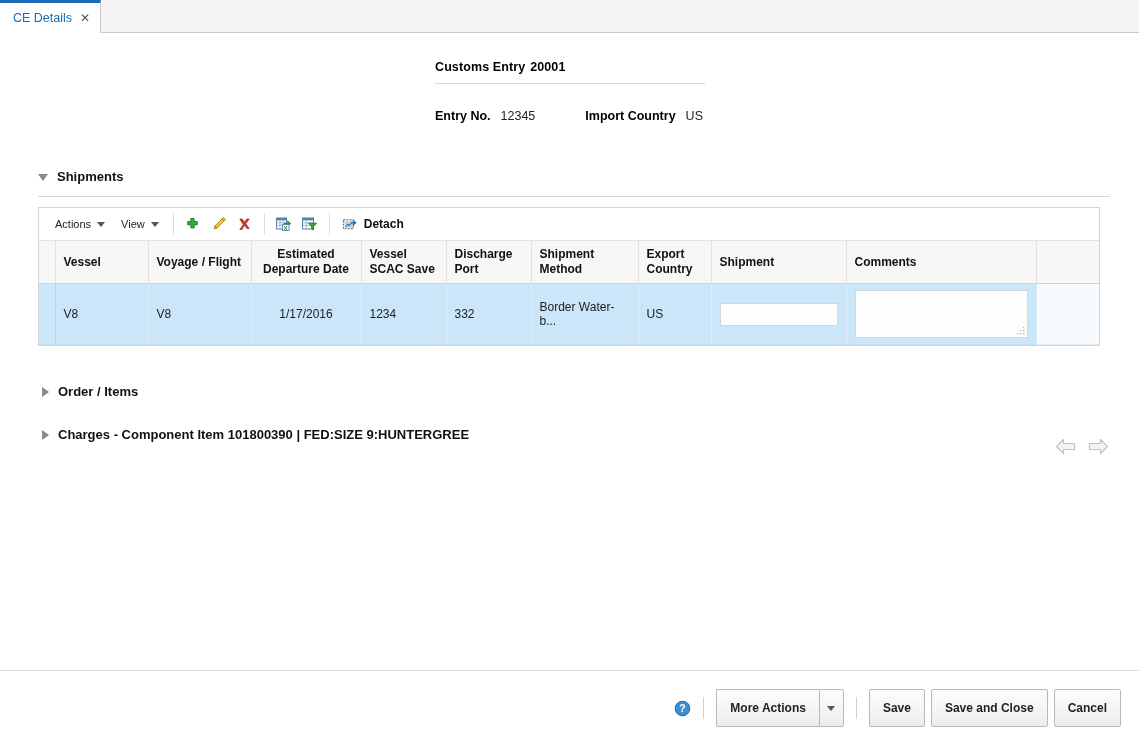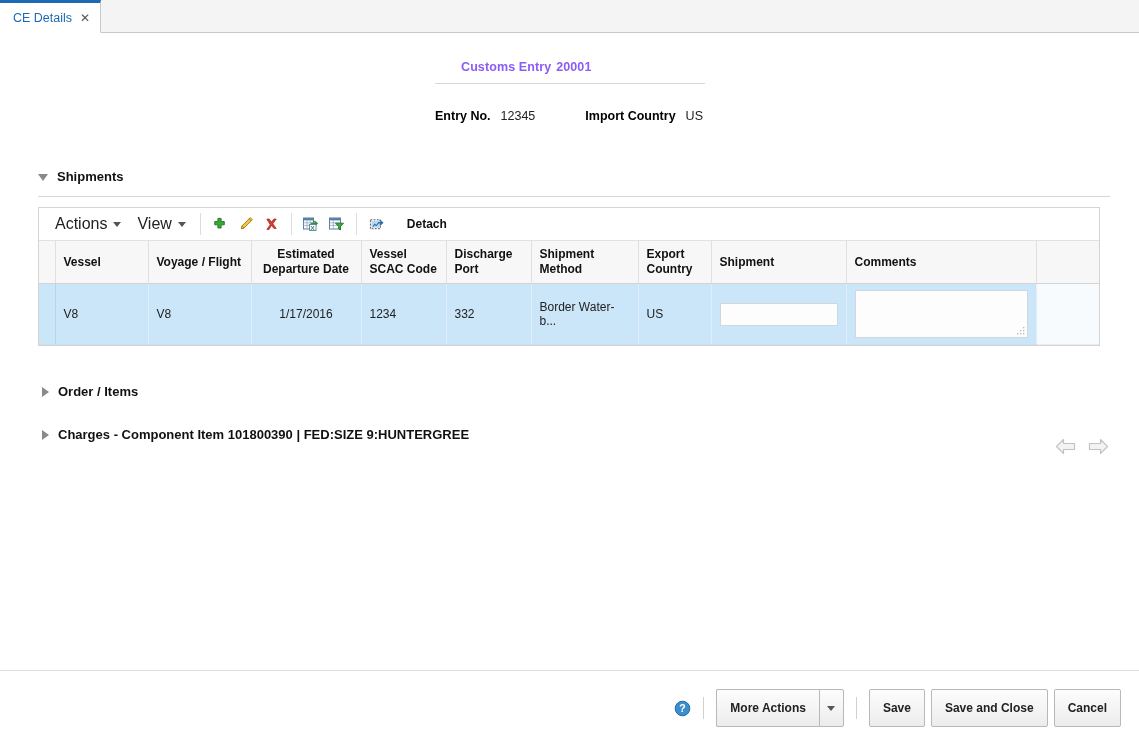--- a/index.html
+++ b/index.html
@@ -61,24 +61,23 @@
   
   .entry-head {
     position: absolute;
     left: 435px;
     top: 60px;
     width: 270px;
   }
   .entry-title {
     font-size: 12.5px;
     font-weight: bold;
-    color: #8b5cf6;
+    color: #000000;
     padding-bottom: 9px;
     letter-spacing: .1px;
-    margin-left: 26px;
   }
   .entry-title .num { font-weight: bold; margin-left: 5px; }
   .entry-rule {
     border-top: 1px solid #d8d8d8;
     width: 270px;
   }
   .entry-fields {
     position: absolute;
     left: 435px;
     top: 109px;
@@ -141,21 +140,21 @@
     background: #ffffff;
     border-bottom: 1px solid #e2e2e2;
     padding-left: 8px;
     box-sizing: border-box;
   }
   .tb-menu {
     display: flex;
     align-items: center;
     gap: 6px;
     padding: 2px 8px;
-    font-size: 16px;
+    font-size: 11px;
     color: #222;
     cursor: pointer;
     white-space: nowrap;
   }
   .caret-dn {
     width: 0; height: 0;
     border-left: 4px solid transparent;
     border-right: 4px solid transparent;
     border-top: 5px solid #555;
     display: inline-block;
@@ -170,21 +169,21 @@
     width: 26px;
     height: 24px;
     display: flex;
     align-items: center;
     justify-content: center;
     cursor: pointer;
   }
   .tb-detach {
     display: flex;
     align-items: center;
-    gap: 23px;
+    gap: 7px;
     padding: 2px 10px 2px 6px;
     cursor: pointer;
     font-size: 12px;
     font-weight: bold;
     color: #111;
   }
 
   
   table.grid {
     border-collapse: collapse;
@@ -450,21 +449,21 @@
           <col style="width:135px">
           <col style="width:190px">
         <col style="width:63px">
       </colgroup>
       <thead>
         <tr>
           <th class="th-sel"></th>
           <th>Vessel</th>
           <th>Voyage / Flight</th>
           <th class="ctr">Estimated Departure Date</th>
-          <th>Vessel SCAC Code</th>
+          <th>Vessel SCAC Save</th>
           <th>Discharge Port</th>
           <th>Shipment Method</th>
           <th>Export Country</th>
           <th>Shipment</th>
           <th>Comments</th>
           <th class="filler"></th>
         </tr>
       </thead>
       <tbody>
         <tr>

